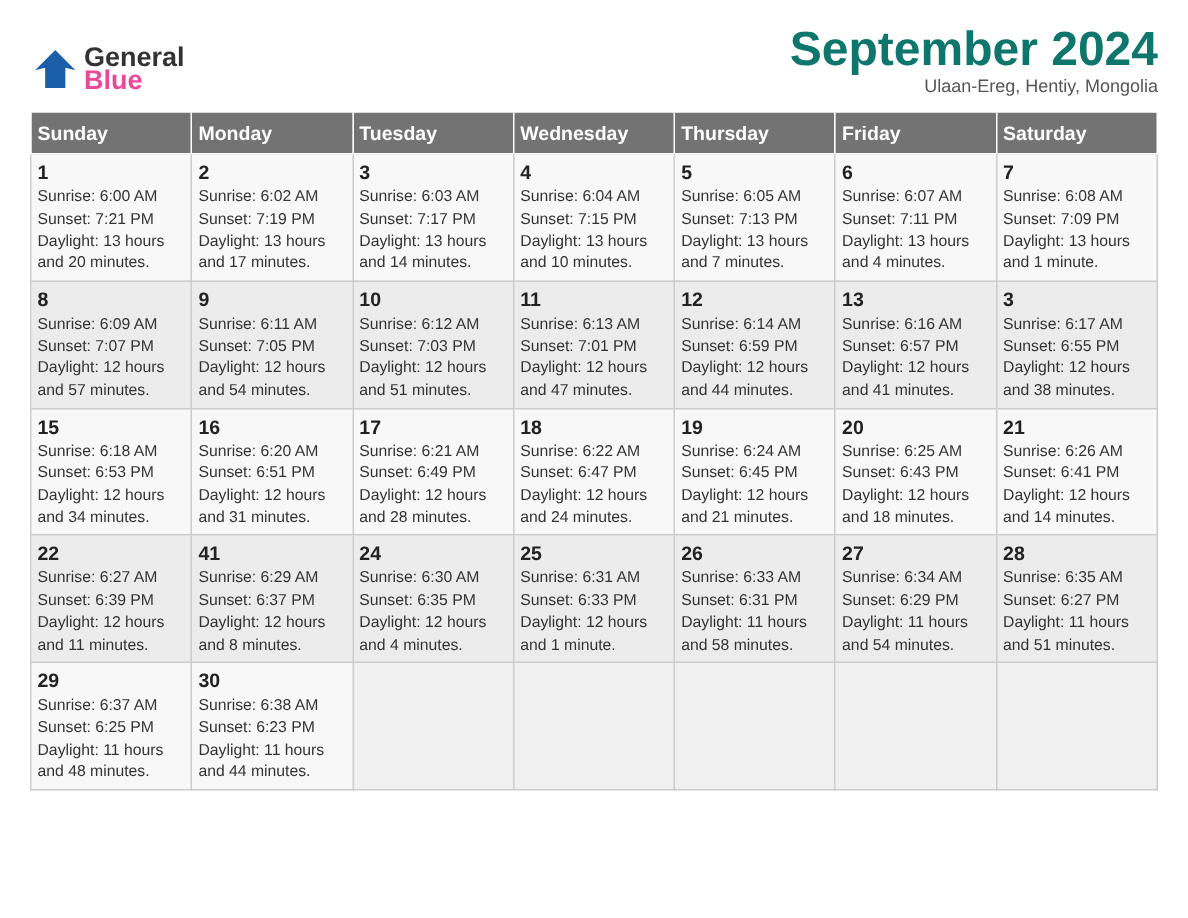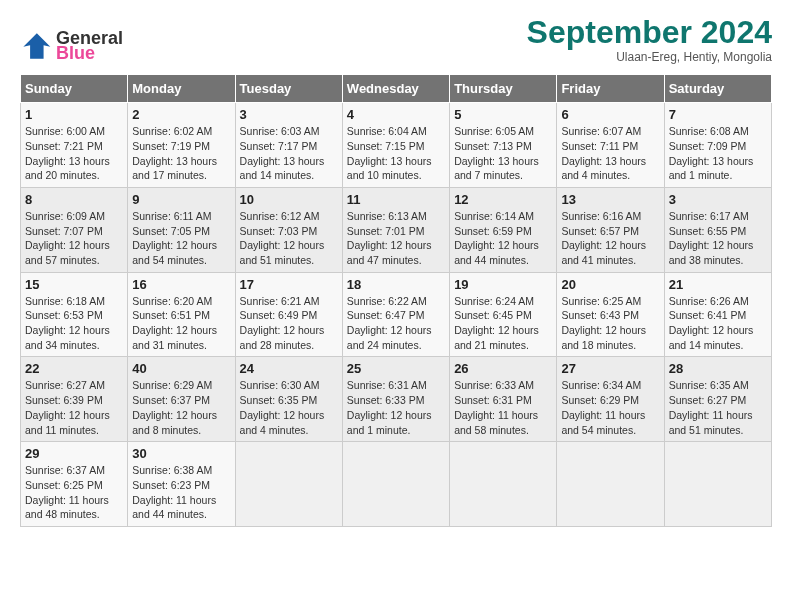--- a/index.html
+++ b/index.html
@@ -220,21 +220,21 @@
             <span class="day-num">21</span>
             <div class="day-info">Sunrise: 6:26 AM<br>Sunset: 6:41 PM<br>Daylight: 12 hours and 14 minutes.</div>
           </td>
         </tr>
         <tr>
           <td>
             <span class="day-num">22</span>
             <div class="day-info">Sunrise: 6:27 AM<br>Sunset: 6:39 PM<br>Daylight: 12 hours and 11 minutes.</div>
           </td>
           <td>
-            <span class="day-num">40</span>
+            <span class="day-num">41</span>
             <div class="day-info">Sunrise: 6:29 AM<br>Sunset: 6:37 PM<br>Daylight: 12 hours and 8 minutes.</div>
           </td>
           <td>
             <span class="day-num">24</span>
             <div class="day-info">Sunrise: 6:30 AM<br>Sunset: 6:35 PM<br>Daylight: 12 hours and 4 minutes.</div>
           </td>
           <td>
             <span class="day-num">25</span>
             <div class="day-info">Sunrise: 6:31 AM<br>Sunset: 6:33 PM<br>Daylight: 12 hours and 1 minute.</div>
           </td>

